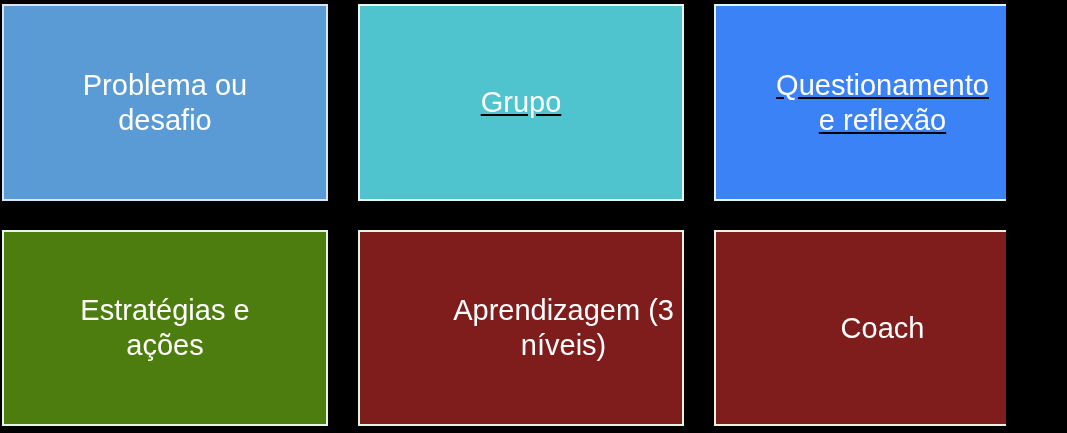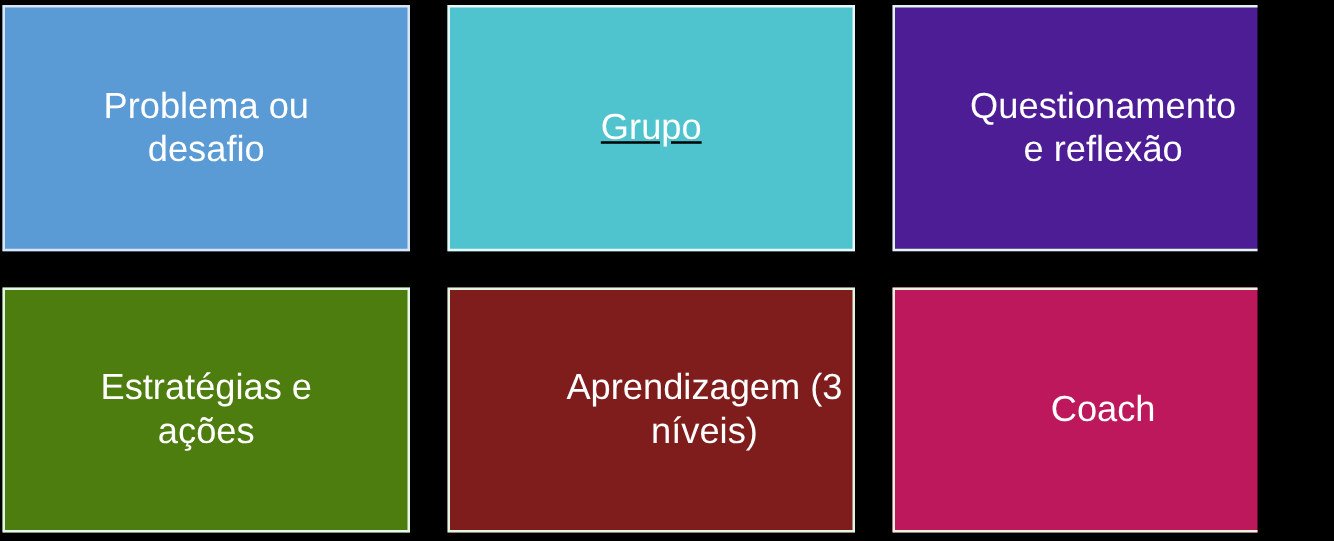--- a/index.html
+++ b/index.html
@@ -47,32 +47,32 @@
 
   <div class="box" style="background-color: rgb(91, 155, 213); border-color: rgb(217, 228, 244);">
     <span class="label">Problema ou
 desafio</span>
   </div>
 
   <div class="box" style="background-color: rgb(79, 195, 206); border-color: rgb(231, 248, 248); text-decoration: underline;">
     <span class="label">Grupo</span>
   </div>
 
-  <div class="box" style="background-color: #4c1d95; border-color: rgb(224, 245, 236);">
+  <div class="box" style="background-color: #3b82f6; border-color: rgb(224, 245, 236); text-decoration: underline;">
     <span class="label">Questionamento
 e reflexão</span>
   </div>
 
   <div class="box" style="background-color: #4d7c0f; border-color: rgb(228, 246, 234);">
     <span class="label">Estratégias e
 ações</span>
   </div>
 
   <div class="box" style="background-color: #7f1d1d; border-color: rgb(226, 245, 224); justify-content: flex-end;">
     <span class="label">Aprendizagem (3
 níveis)</span>
   </div>
 
-  <div class="box" style="background-color: #be185d; border-color: rgb(234, 243, 221);">
+  <div class="box" style="background-color: #7f1d1d; border-color: rgb(234, 243, 221);">
     <span class="label">Coach</span>
   </div>
 
 </div>
 
 </body></html>

